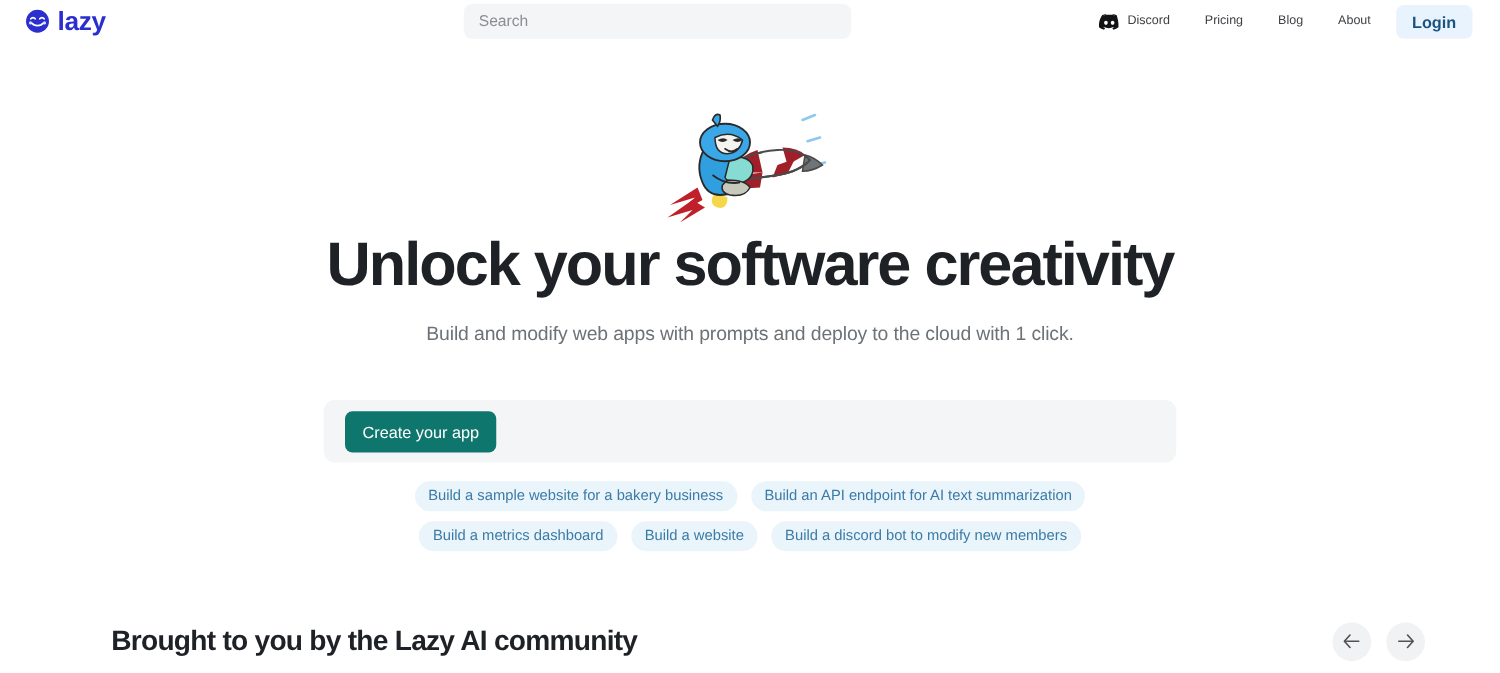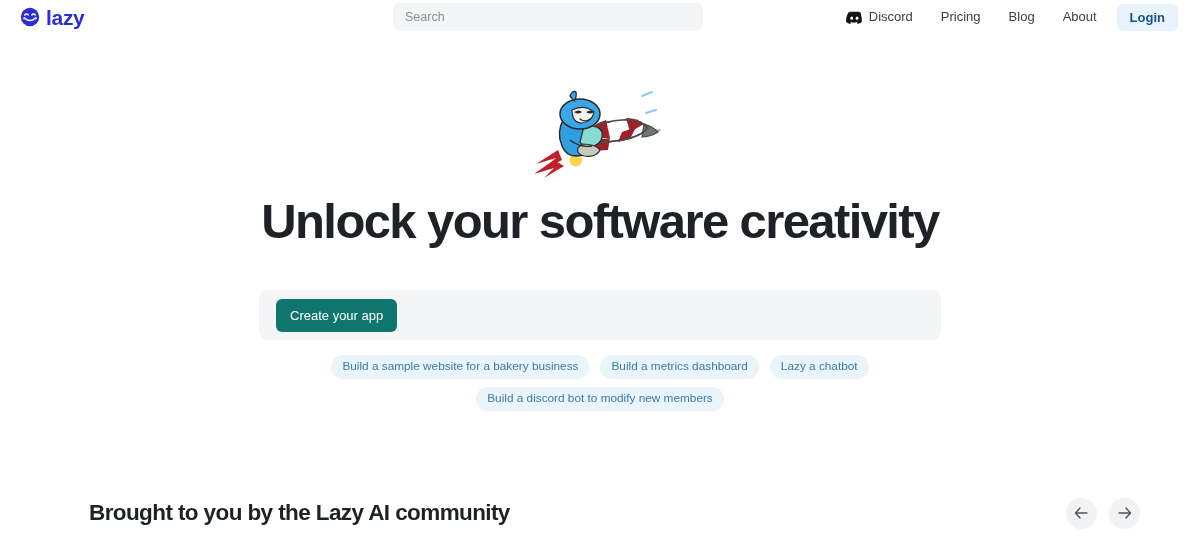--- a/index.html
+++ b/index.html
@@ -32,21 +32,21 @@
   .brand-text {
     font-size: 21px;
     font-weight: 600;
     color: #2b2fcf;
     letter-spacing: -0.3px;
     line-height: 1;
   }
 
   .search-wrap {
     position: absolute;
-    left: 393px;
+    left: 371px;
     top: 3px;
     width: 310px;
     height: 28px;
   }
   .search-input {
     width: 100%;
     height: 100%;
     background: #f4f5f6;
     border: none;
     border-radius: 7px;
@@ -65,21 +65,21 @@
     height: 34px;
     display: flex;
     align-items: center;
     gap: 0px;
   }
   .nav-item {
     display: flex;
     align-items: center;
     gap: 6px;
     padding: 0 14px;
-    font-size: 13px;
+    font-size: 10px;
     color: #3d4044;
     cursor: pointer;
     height: 34px;
     line-height: 34px;
     white-space: nowrap;
   }
   .discord-icon { width: 17px; height: 13px; display: block; }
   .login-btn {
     margin-left: 6px;
     background: #e8f3fd;
@@ -98,21 +98,21 @@
     text-align: center;
     padding-top: 54px;
   }
   .rocket { width: 140px; height: 92px; display: inline-block; }
 
   .hero-title {
     font-size: 49px;
     font-weight: 700;
     color: #1e2125;
     letter-spacing: -1.6px;
-    margin-top: 12px;
+    margin-top: 2px;
     line-height: 1.05;
   }
   .hero-sub {
     font-size: 15.5px;
     color: #6d7277;
     margin-top: 21px;
     letter-spacing: -0.1px;
   }
 
   
@@ -297,29 +297,31 @@
         <path d="M44 24 q5 -3 8 0 q-4 3 -8 0 z" fill="#2a2a2a"></path>
         <path d="M56 24 q5 -3 8 0 q-4 3 -8 0 z" fill="#2a2a2a"></path>
         <path d="M50 31 q5 4 10 0" stroke="#2a2a2a" stroke-width="1.3" fill="none" stroke-linecap="round"></path>
 
         <path d="M40 52 q10 8 22 6" stroke="#2a2a2a" stroke-width="1.4" fill="none"></path>
       </g>
     </svg>
   </span>
 
   <h1 class="hero-title">Unlock your software creativity</h1>
+  <p class="hero-sub">Build and modify web apps with prompts and deploy to the cloud with 1 click.</p>
 
   <div class="prompt-row">
     <button class="create-btn">Create your app</button>
   </div>
 
   <div class="chips">
     <button class="chip">Build a sample website for a bakery business</button>
+    <button class="chip">Build an API endpoint for AI text summarization</button>
     <button class="chip">Build a metrics dashboard</button>
-    <button class="chip">Lazy a chatbot</button>
+    <button class="chip">Build a website</button>
     <button class="chip">Build a discord bot to modify new members</button>
   </div>
 </div>
 
 <div class="community">
   <div class="community-title">Brought to you by the Lazy AI community</div>
   <div class="carousel-nav">
     <button class="round-btn">
       <span>
         <svg width="15" height="12" viewBox="0 0 15 12" aria-hidden="true">

